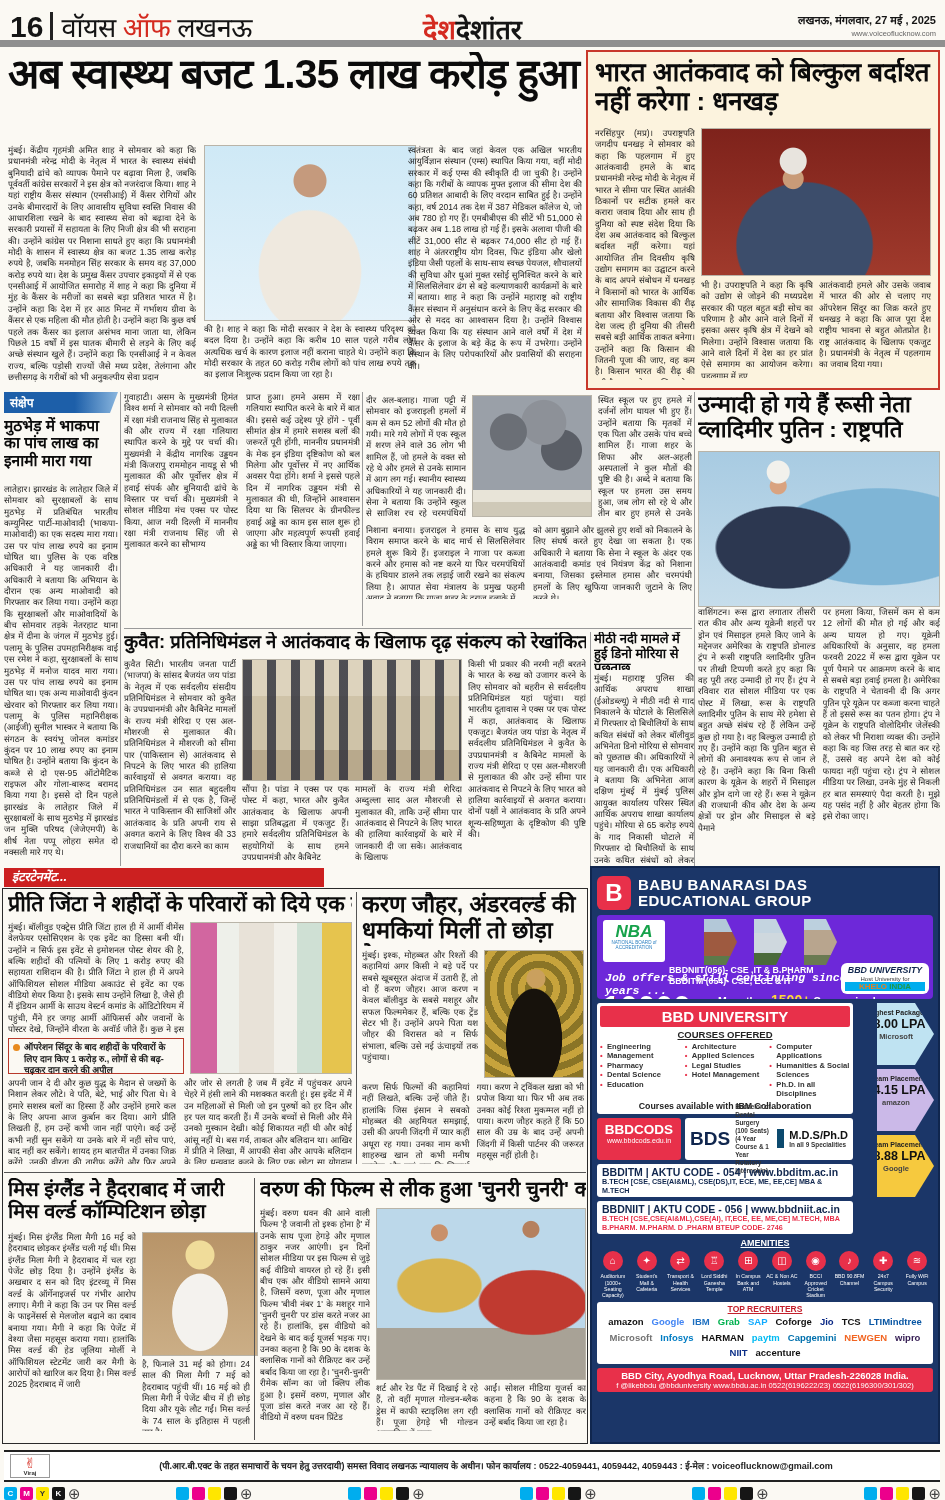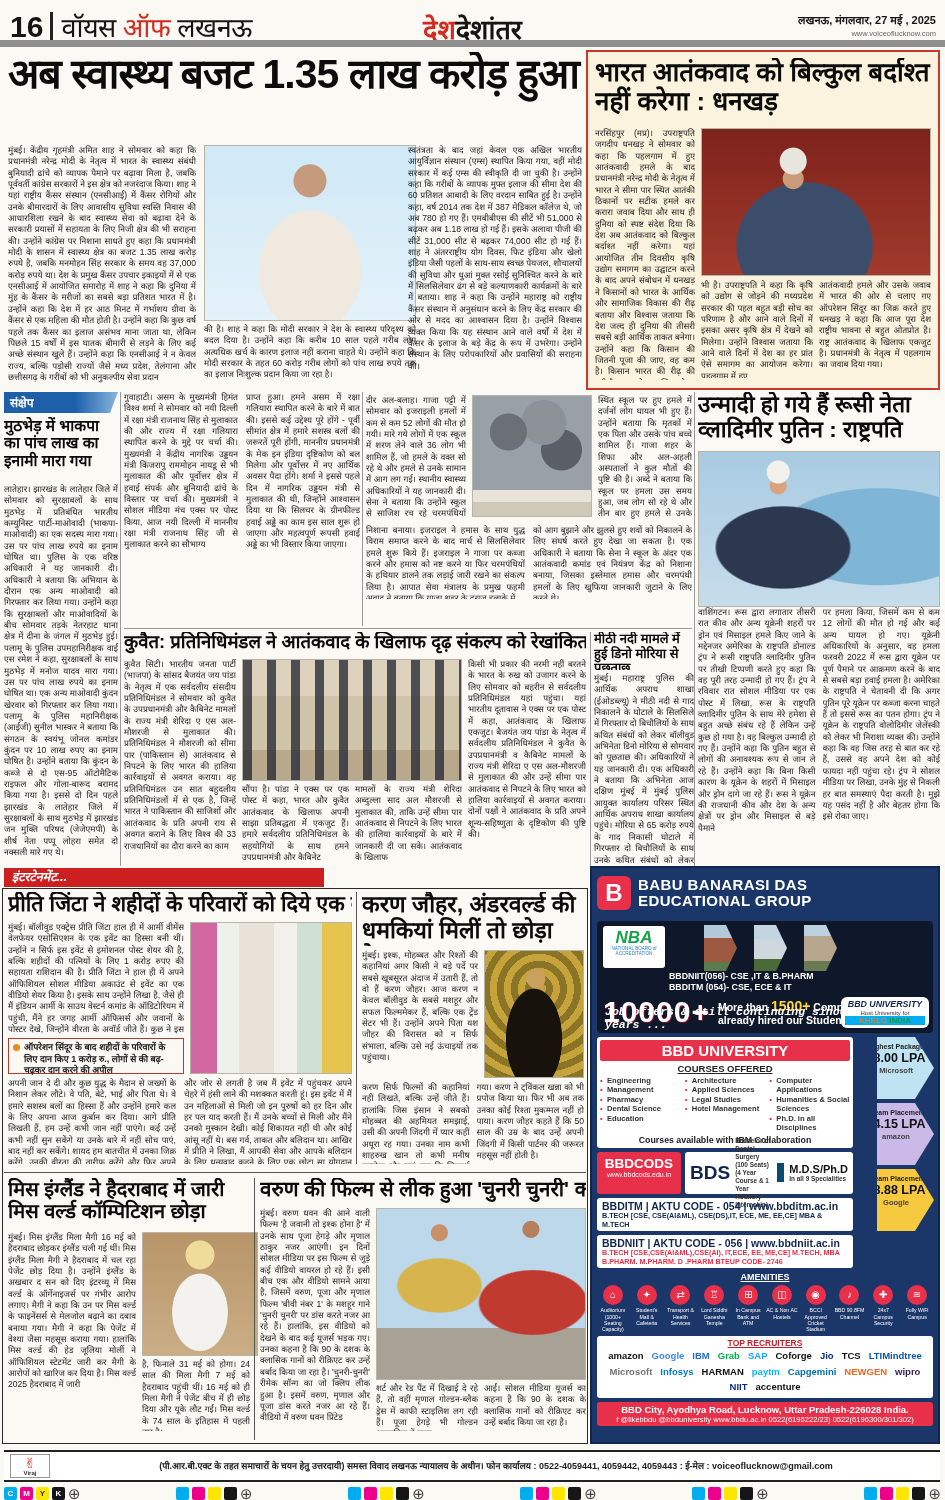--- a/index.html
+++ b/index.html
@@ -28,21 +28,21 @@
 .ent-label{background:#cc2020;color:#fff;font-weight:bold;font-style:italic;font-size:12.5px;padding:2px 8px;line-height:15px}
 .ent-frame{border:1.5px solid #2a2a2a}
 
 .hibox{border:1.2px solid #b8392b;padding:3px 4px;font-size:9px;font-weight:bold;line-height:1.3;color:#222;display:flex;gap:4px;align-items:flex-start}
 .hibox .dot{min-width:7px;height:7px;border-radius:50%;background:#e88a1f;margin-top:2px}
 
 .ad{background:#1b3668;border:2px solid #10264e;padding:5px;overflow:hidden}
 .ad .hdr{display:flex;align-items:center;gap:7px;height:40px}
 .ad .blogo{width:34px;height:34px;background:#e8304a;border-radius:6px;color:#fff;font-weight:bold;font-size:24px;display:flex;align-items:center;justify-content:center}
 .ad .brand{color:#fff;font-weight:bold;font-size:15px;line-height:1.1;letter-spacing:.4px}
-.redband{position:relative;background:#0f172a;border-radius:4px;margin-top:8px;padding:4px 6px;height:112px;overflow:hidden}
+.redband{position:relative;background:#6d28d9;border-radius:4px;margin-top:2px;padding:4px 6px;height:84px;overflow:hidden}
 .nba{position:absolute;left:6px;top:5px;width:62px;height:42px;background:#fff;border-radius:3px;text-align:center;padding-top:3px}
 .nba .t{color:#17a24b;font-weight:bold;font-size:17px;line-height:17px;font-style:italic}
 .nba .s{color:#2a7fc1;font-size:4.6px;line-height:5px}
 .hexbuild{position:absolute;top:4px;right:96px;display:flex;gap:6px}
 .hexbuild .hx{width:44px;height:46px;clip-path:polygon(25% 0,75% 0,100% 50%,75% 100%,25% 100%);border:0}
 .hb1{background:linear-gradient(#b3c8d8 0 28%,#9e5a40 28% 80%,#5c7a4a 80% 100%)}
 .hb2{background:linear-gradient(#c4d4e0 0 30%,#cfd8de 30% 75%,#4a6a3a 75% 100%)}
 .hb3{background:linear-gradient(#bcd0de 0 25%,#b8a58e 25% 78%,#6a7a52 78% 100%)}
 .adline{color:#fff;font-weight:bold;font-size:8.8px;line-height:1.25}
 .bignum{color:#fff;font-weight:bold;font-size:30px;letter-spacing:1px;line-height:30px;text-shadow:1px 1px 0 #90142a}

